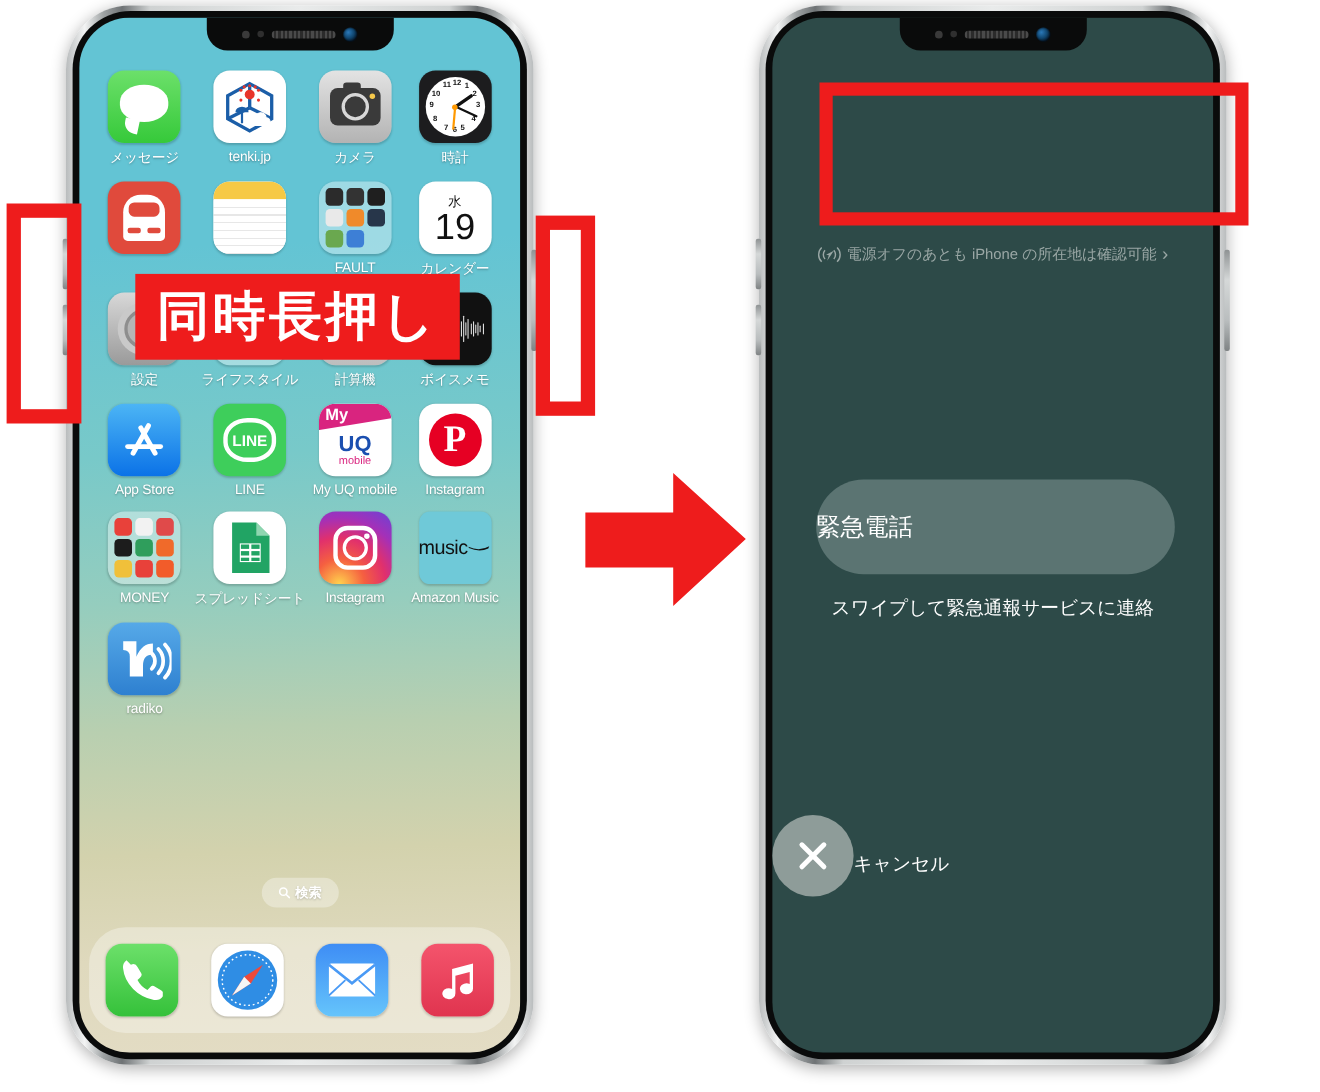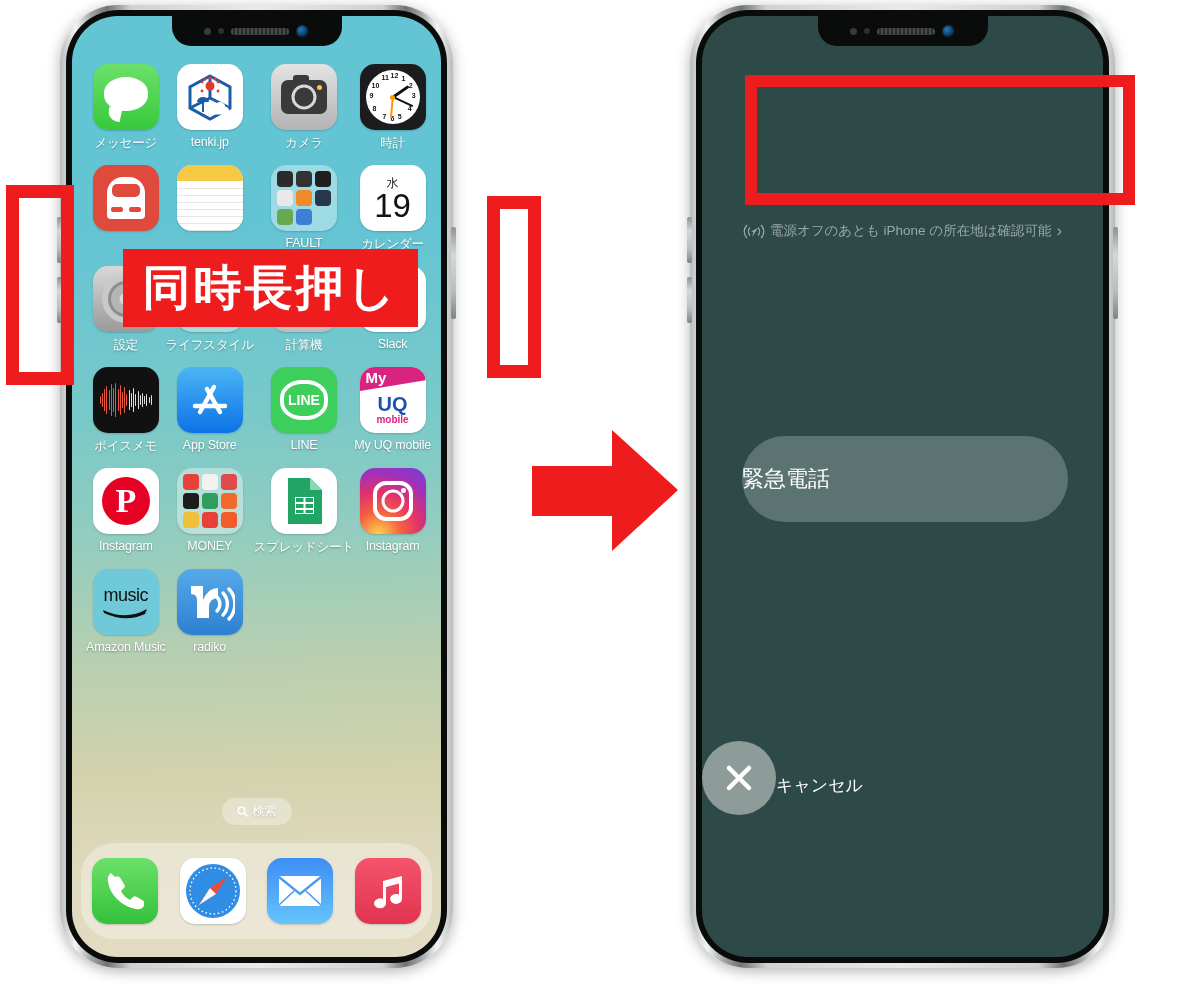--- a/index.html
+++ b/index.html
@@ -41,21 +41,21 @@
   .notch .cam{
     width:13px;height:13px;border-radius:50%;
     background:radial-gradient(circle at 36% 34%,#2a78b8 0%,#10456e 45%,#06182b 72%,#0b2f4d 100%);
     box-shadow:inset 0 0 2px #000;
   }
 
   
   .btn-side{ position:absolute; background:linear-gradient(180deg,#8e9293,#d5d8d8 30%,#b9bdbe 70%,#7f8384); border-radius:2px; }
 
   
-  #phone-left{ left:60px; top:5px; width:393px; height:963px; }
+  #phone-left{ left:60px; top:5px; width:425px; height:963px; }
   .wallpaper{
     position:absolute; inset:0;
     background:linear-gradient(178deg,#63c4d4 0%,#63c4d4 22%,#78c9c9 42%,#95cdbe 56%,#b8cfb0 68%,#d3d2ad 80%,#dfd9bd 90%,#e3dcc4 100%);
   }
   .grid{
     position:absolute; left:0; right:0; top:48px;
     display:grid; grid-template-columns:repeat(4,1fr); row-gap:13px;
     padding:0 14px;
   }
   .app{ display:flex; flex-direction:column; align-items:center; }
@@ -142,28 +142,28 @@
   .ic-line{ background:#3ece5b; display:flex;align-items:center;justify-content:center;}
   .line-bub{width:48px;height:40px;border:4px solid #fff;border-radius:22px/18px;display:flex;align-items:center;justify-content:center;color:#fff;font-size:14px;font-weight:700;}
   .ic-uq{ background:#fff; }
   .ic-pin{ background:#fff; display:flex;align-items:center;justify-content:center;}
   .pinlogo{width:48px;height:48px;border-radius:50%;background:#e60023;display:flex;align-items:center;justify-content:center;color:#fff;font-size:34px;font-family:"Liberation Serif",serif;font-weight:700;line-height:1;}
   .ic-insta{ background:radial-gradient(circle at 28% 100%,#ffd24d 0%,#f56040 28%,#e1306c 52%,#a430b8 74%,#6a43d6 100%); display:flex;align-items:center;justify-content:center;}
   .insta{width:40px;height:40px;border:4px solid #fff;border-radius:13px;position:relative;}
   .insta::before{content:"";position:absolute;left:50%;top:50%;transform:translate(-50%,-50%);width:17px;height:17px;border:3.5px solid #fff;border-radius:50%;}
   .insta::after{content:"";position:absolute;right:3px;top:3px;width:4.5px;height:4.5px;border-radius:50%;background:#fff;}
   .ic-sheets{ background:#fff; display:flex;align-items:center;justify-content:center;}
-  .ic-amazon{ background:#6fc9d8; display:flex;align-items:center;justify-content:center;flex-direction:column;}
+  .ic-amazon{ background:#6fc9d8; display:flex;align-items:center;justify-content:center;border-radius:10px;}
   .ic-radiko{ background:linear-gradient(180deg,#56a9e8,#2e80d0); display:flex;align-items:center;justify-content:center;}
 
   .search-pill{
     position:absolute; left:50%; transform:translateX(-50%); top:782px;
     background:rgba(255,255,255,.34); border-radius:16px;
     padding:5px 15px; display:flex; align-items:center; gap:5px;
-    font-size:12px; color:#fff; font-weight:400;
+    font-size:12px; color:#fff; font-weight:700;
     text-shadow:0 1px 2px rgba(0,0,0,.22);
   }
   .dock{
     position:absolute; left:9px; right:9px; bottom:18px; height:96px;
     background:rgba(255,255,255,.33); border-radius:33px;
     display:flex; align-items:center; justify-content:space-around;
   }
   .ic-phone{ background:linear-gradient(180deg,#6ce06a,#35c13a); display:flex;align-items:center;justify-content:center;}
   .ic-safari{ background:#fff; display:flex;align-items:center;justify-content:center;}
   .ic-mail{ background:linear-gradient(180deg,#3e8df5,#65c4fb); display:flex;align-items:center;justify-content:center;}
@@ -392,35 +392,20 @@
                 <span class="k o"></span>
               <span class="k"></span>
                 <span class="k"></span>
                 <span class="k o"></span>
             </div>
           </div>
         </div>
         <div class="app-label">計算機</div>
       </div>
 
-      <div class="app">
-        <div class="icon ic-slack">
-          <svg width="42" height="42" viewBox="0 0 42 42">
-            <rect x="3" y="6" width="16" height="6" rx="3" fill="#36c5f0"></rect>
-            <rect x="13" y="3" width="6" height="16" rx="3" fill="#2eb67d"></rect>
-            <rect x="23" y="30" width="16" height="6" rx="3" fill="#ecb22e"></rect>
-            <rect x="23" y="23" width="6" height="16" rx="3" fill="#e01e5a"></rect>
-            <rect x="30" y="6" width="6" height="16" rx="3" fill="#2eb67d"></rect>
-            <rect x="23" y="6" width="6" height="6" rx="3" fill="#36c5f0"></rect>
-            <rect x="3" y="17" width="6" height="6" rx="3" fill="#e01e5a"></rect>
-            <rect x="13" y="23" width="6" height="16" rx="3" fill="#e01e5a"></rect>
-          </svg>
-        </div>
-        <div class="app-label">Slack</div>
-      </div>
       <div class="app">
         <div class="icon ic-voice">
           <div class="wave">
             <i style="height:22%"></i>
               <i style="height:40%"></i>
               <i style="height:62%"></i>
               <i style="height:80%"></i>
             <i style="height:58%"></i>
               <i style="height:92%"></i>
               <i style="height:70%"></i>
@@ -462,21 +447,21 @@
         <div class="icon ic-line">
           <div class="line-bub">LINE</div>
         </div>
         <div class="app-label">LINE</div>
       </div>
       <div class="app">
         <div class="icon ic-uq" style="position:relative;">
           <div style="position:absolute;left:0;top:0;width:100%;height:24px;background:#d9247f;clip-path:polygon(0 0,100% 0,100% 55%,0 100%);"></div>
           <div style="position:absolute;left:6px;top:2px;font-size:15px;font-weight:700;color:#fff;">My</div>
           <div style="position:absolute;left:0;right:0;top:26px;text-align:center;font-size:20px;font-weight:700;color:#1b4fb0;">UQ</div>
-          <div style="position:absolute;left:0;right:0;top:47px;text-align:center;font-size:10px;font-weight:700;color:#d9247f;">mobile</div>
+          <div style="position:absolute;left:0;right:0;top:47px;text-align:center;font-size:10px;font-weight:400;color:#d9247f;">mobile</div>
         </div>
         <div class="app-label">My UQ mobile</div>
       </div>
       <div class="app">
         <div class="icon ic-pin">
           <div class="pinlogo">P</div>
         </div>
         <div class="app-label">Instagram</div>
       </div>
       <div class="app">
@@ -607,20 +592,21 @@
         <path d="M15 3.5 a6 6 0 0 1 0 8" fill="none" stroke="#9aa7a5" stroke-width="1.3"></path>
         <polygon points="15,4 9,13 10.5,8 8,7.5" fill="#9aa7a5"></polygon>
       </svg>
       <span>電源オフのあとも iPhone の所在地は確認可能</span>
       <span style="font-size:17px;">›</span>
     </div>
 
     <div class="sos-track">
       <div class="sos-text">緊急電話</div>
     </div>
+    <div class="sos-hint">スワイプして緊急通報サービスに連絡</div>
 
     <div class="cancel-wrap">
       <div class="cancel-circle">
         <svg width="38" height="38" viewBox="0 0 38 38">
           <line x1="9" y1="9" x2="29" y2="29" stroke="#fff" stroke-width="4.5" stroke-linecap="round"></line>
           <line x1="29" y1="9" x2="9" y2="29" stroke="#fff" stroke-width="4.5" stroke-linecap="round"></line>
         </svg>
       </div>
       <div class="cancel-label">キャンセル</div>
     </div>

